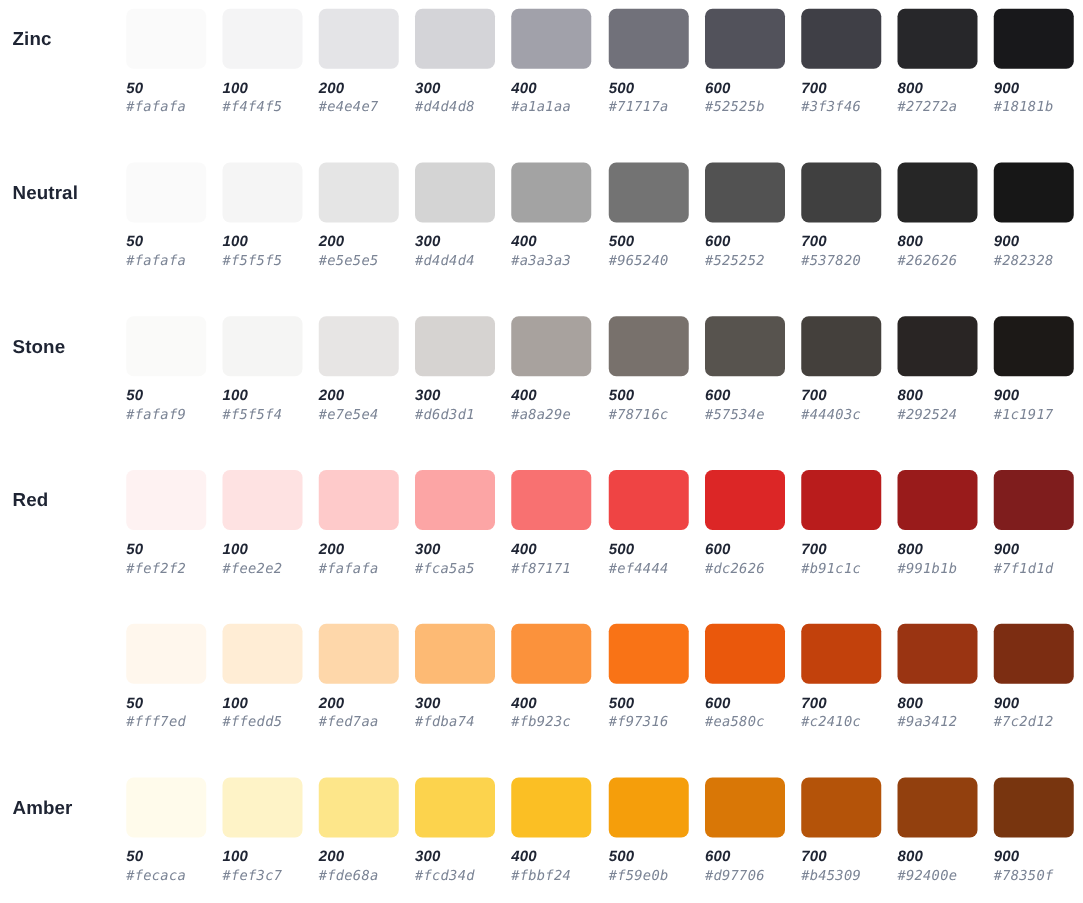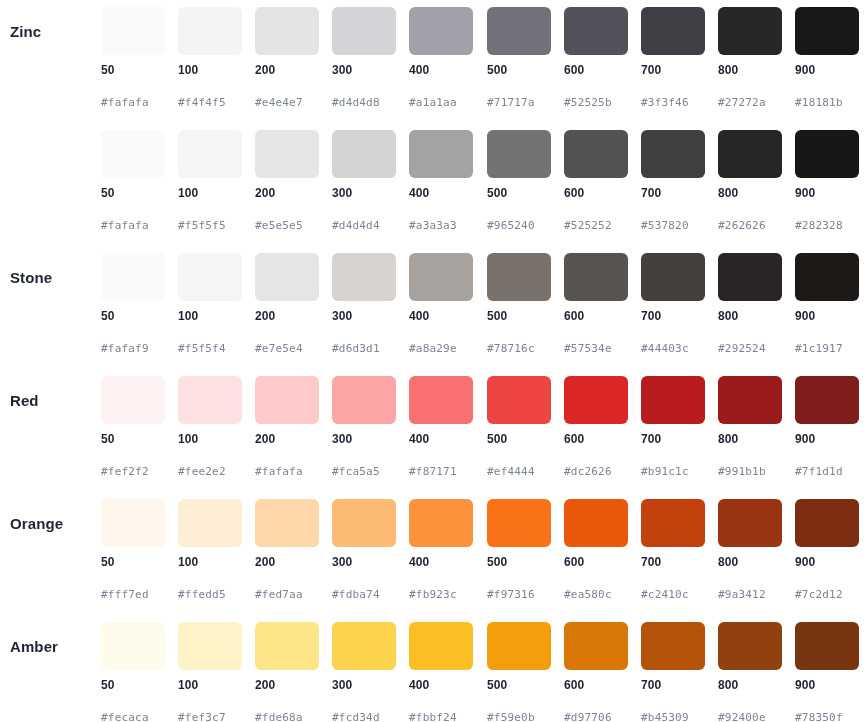--- a/index.html
+++ b/index.html
@@ -47,39 +47,40 @@
     left: 101px;
     top: 0;
     right: 0;
     height: 100px;
   }
 
   .swatch-cell {
     position: absolute;
     top: 0;
     width: 64px;
+    font-style: italic;
   }
 
   .swatch-chip {
     width: 64px;
     height: 48px;
     border-radius: 6px;
   }
 
   .swatch-shade {
     margin-top: 8px;
     font-size: 12px;
     font-weight: 700;
     line-height: 14px;
     color: #1e2433;
     letter-spacing: 0.1px;
   }
 
   .swatch-hex {
-    margin-top: 19px;
+    margin-top: 2px;
     font-family: "DejaVu Sans Mono", "Liberation Mono", monospace;
     font-size: 11px;
     line-height: 14px;
     color: #7b8495;
     letter-spacing: 0.2px;
   }
 </style>
 </head>
 <body>
 
@@ -133,20 +134,21 @@
           <div class="swatch-hex">#27272a</div>
         </div>
         <div class="swatch-cell" style="left: 694px;">
           <div class="swatch-chip" style="background: rgb(24, 24, 27);"></div>
           <div class="swatch-shade">900</div>
           <div class="swatch-hex">#18181b</div>
         </div>
       </div>
     </div>
     <div class="palette-row">
+      <div class="row-label">Neutral</div>
       <div class="swatch-track">
         <div class="swatch-cell" style="left: 0px;">
           <div class="swatch-chip" style="background: rgb(250, 250, 250);"></div>
           <div class="swatch-shade">50</div>
           <div class="swatch-hex">#fafafa</div>
         </div>
         <div class="swatch-cell" style="left: 77px;">
           <div class="swatch-chip" style="background: rgb(245, 245, 245);"></div>
           <div class="swatch-shade">100</div>
           <div class="swatch-hex">#f5f5f5</div>
@@ -297,21 +299,20 @@
           <div class="swatch-hex">#991b1b</div>
         </div>
         <div class="swatch-cell" style="left: 694px;">
           <div class="swatch-chip" style="background: rgb(127, 29, 29);"></div>
           <div class="swatch-shade">900</div>
           <div class="swatch-hex">#7f1d1d</div>
         </div>
       </div>
     </div>
     <div class="palette-row">
-      <div class="row-label">Orange</div>
       <div class="swatch-track">
         <div class="swatch-cell" style="left: 0px;">
           <div class="swatch-chip" style="background: rgb(255, 247, 237);"></div>
           <div class="swatch-shade">50</div>
           <div class="swatch-hex">#fff7ed</div>
         </div>
         <div class="swatch-cell" style="left: 77px;">
           <div class="swatch-chip" style="background: rgb(255, 237, 213);"></div>
           <div class="swatch-shade">100</div>
           <div class="swatch-hex">#ffedd5</div>

